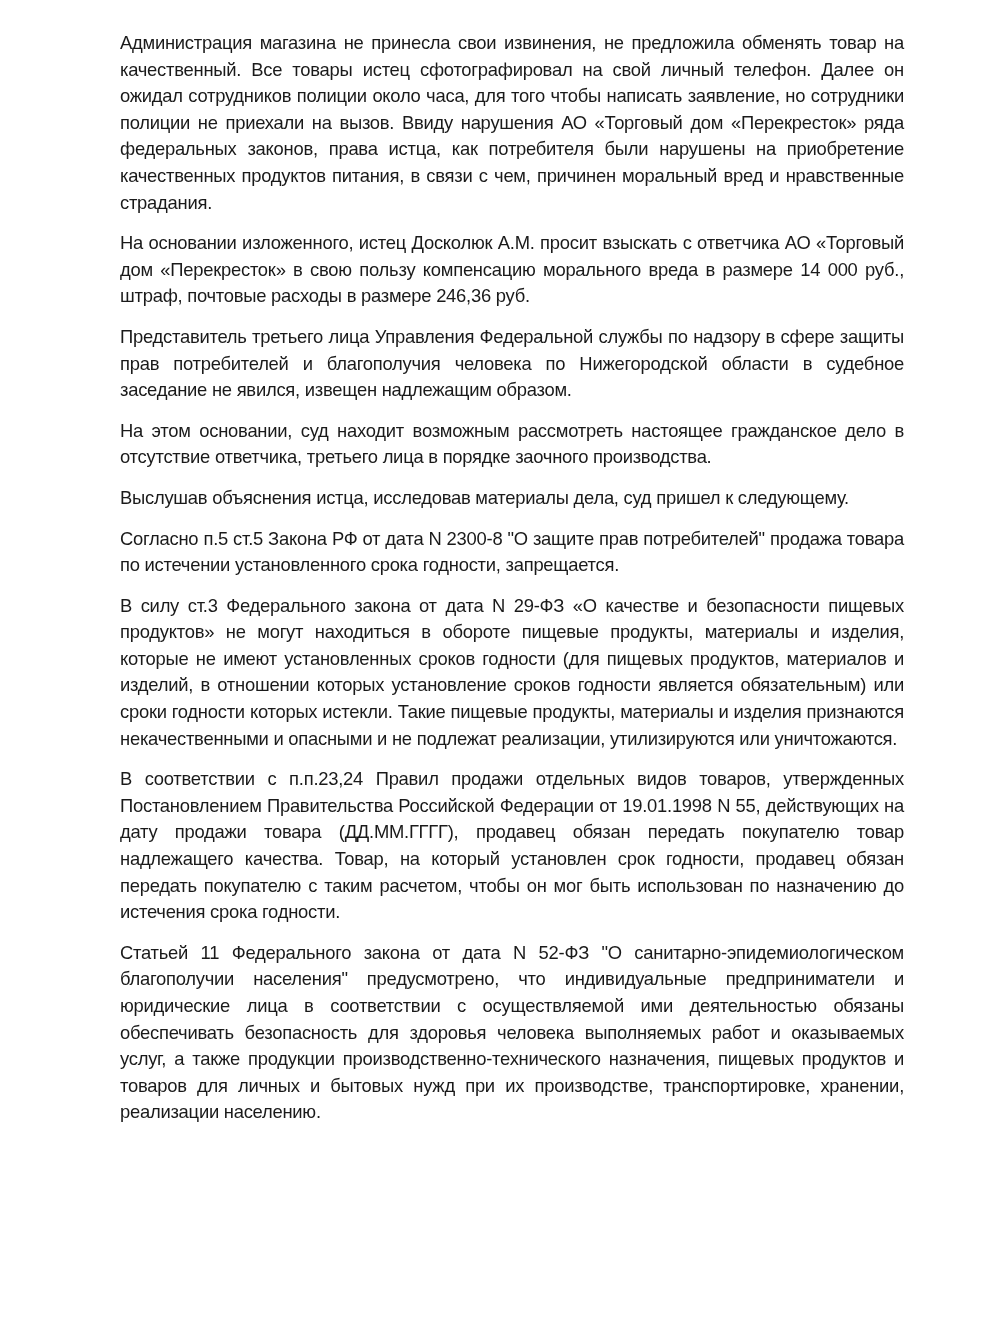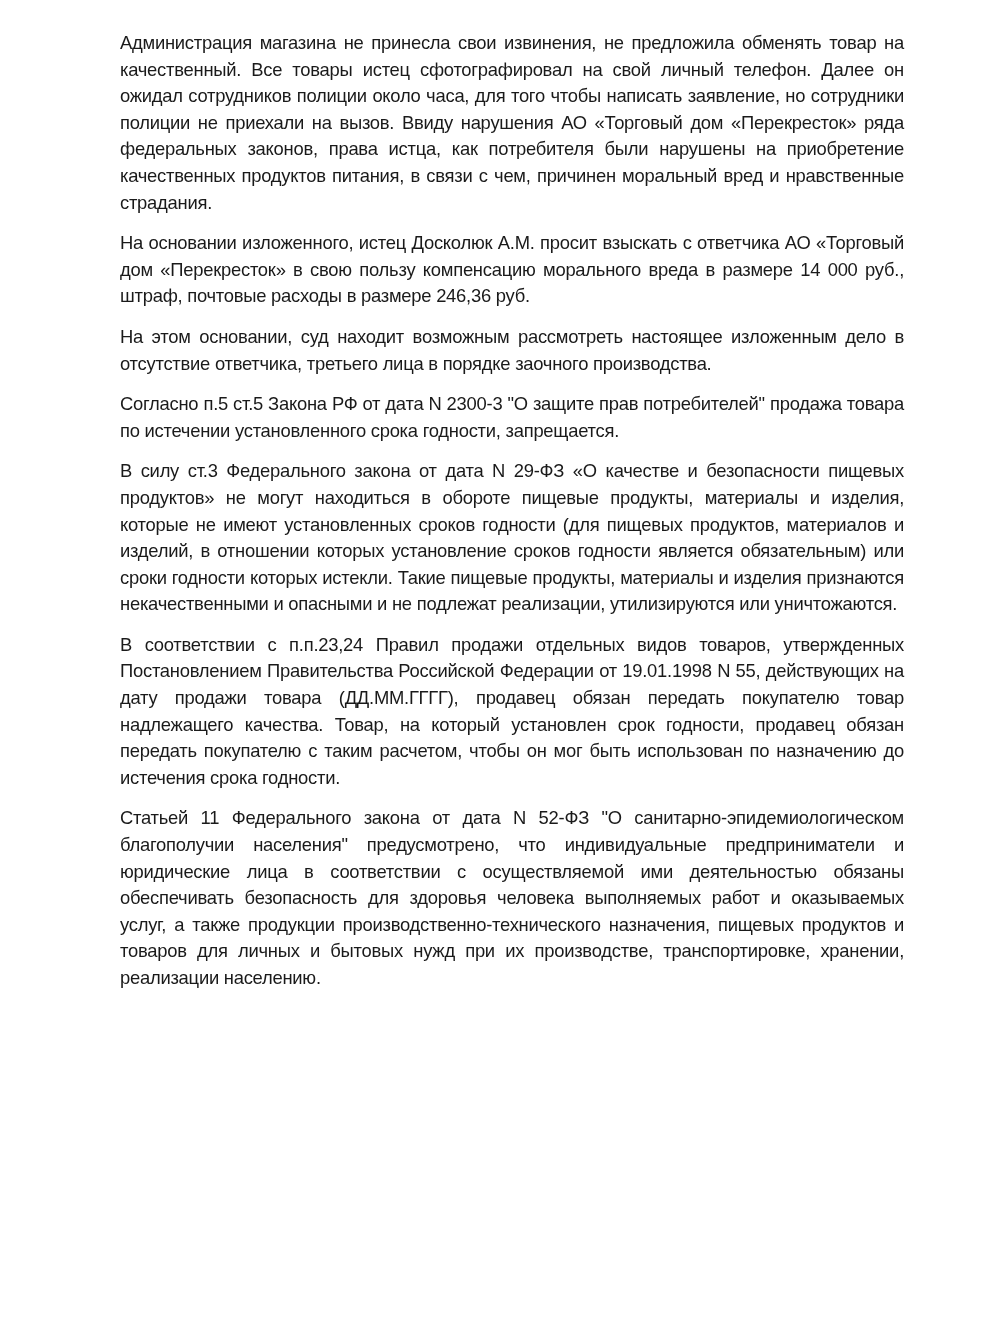--- a/index.html
+++ b/index.html
@@ -31,18 +31,20 @@
       text-align-last: left;
       hyphens: none;
     }
   </style>
 </head>
 <body>
 
 <div class="page">
   <p class="para">Администрация магазина не принесла свои извинения, не предложила обменять товар на качественный. Все товары истец сфотографировал на свой личный телефон. Далее он ожидал сотрудников полиции около часа, для того чтобы написать заявление, но сотрудники полиции не приехали на вызов. Ввиду нарушения АО «Торговый дом «Перекресток» ряда федеральных законов, права истца, как потребителя были нарушены на приобретение качественных продуктов питания, в связи с чем, причинен моральный вред и нравственные страдания.</p>
   <p class="para">На основании изложенного, истец Досколюк А.М. просит взыскать с ответчика АО «Торговый дом «Перекресток» в свою пользу компенсацию морального вреда в размере 14 000 руб., штраф, почтовые расходы в размере 246,36 руб.</p>
-  <p class="para">На этом основании, суд находит возможным рассмотреть настоящее изложенным дело в отсутствие ответчика, третьего лица в порядке заочного производства.</p>
-  <p class="para">Согласно п.5 ст.5 Закона РФ от дата N 2300-3 "О защите прав потребителей" продажа товара по истечении установленного срока годности, запрещается.</p>
+  <p class="para">Представитель третьего лица Управления Федеральной службы по надзору в сфере защиты прав потребителей и благополучия человека по Нижегородской области в судебное заседание не явился, извещен надлежащим образом.</p>
+  <p class="para">На этом основании, суд находит возможным рассмотреть настоящее гражданское дело в отсутствие ответчика, третьего лица в порядке заочного производства.</p>
+  <p class="para">Выслушав объяснения истца, исследовав материалы дела, суд пришел к следующему.</p>
+  <p class="para">Согласно п.5 ст.5 Закона РФ от дата N 2300-8 "О защите прав потребителей" продажа товара по истечении установленного срока годности, запрещается.</p>
   <p class="para">В силу ст.3 Федерального закона от дата N 29-ФЗ «О качестве и безопасности пищевых продуктов» не могут находиться в обороте пищевые продукты, материалы и изделия, которые не имеют установленных сроков годности (для пищевых продуктов, материалов и изделий, в отношении которых установление сроков годности является обязательным) или сроки годности которых истекли. Такие пищевые продукты, материалы и изделия признаются некачественными и опасными и не подлежат реализации, утилизируются или уничтожаются.</p>
   <p class="para">В соответствии с п.п.23,24 Правил продажи отдельных видов товаров, утвержденных Постановлением Правительства Российской Федерации от 19.01.1998 N 55, действующих на дату продажи товара (ДД.ММ.ГГГГ), продавец обязан передать покупателю товар надлежащего качества. Товар, на который установлен срок годности, продавец обязан передать покупателю с таким расчетом, чтобы он мог быть использован по назначению до истечения срока годности.</p>
   <p class="para">Статьей 11 Федерального закона от дата N 52-ФЗ "О санитарно-эпидемиологическом благополучии населения" предусмотрено, что индивидуальные предприниматели и юридические лица в соответствии с осуществляемой ими деятельностью обязаны обеспечивать безопасность для здоровья человека выполняемых работ и оказываемых услуг, а также продукции производственно-технического назначения, пищевых продуктов и товаров для личных и бытовых нужд при их производстве, транспортировке, хранении, реализации населению.</p>
 </div>
 
 </body></html>

